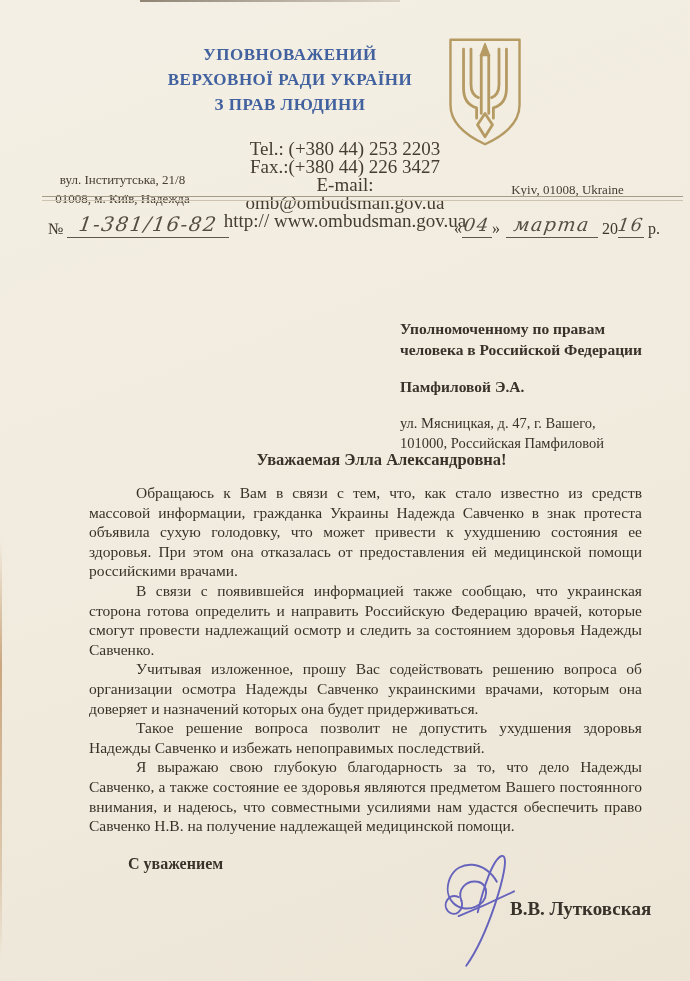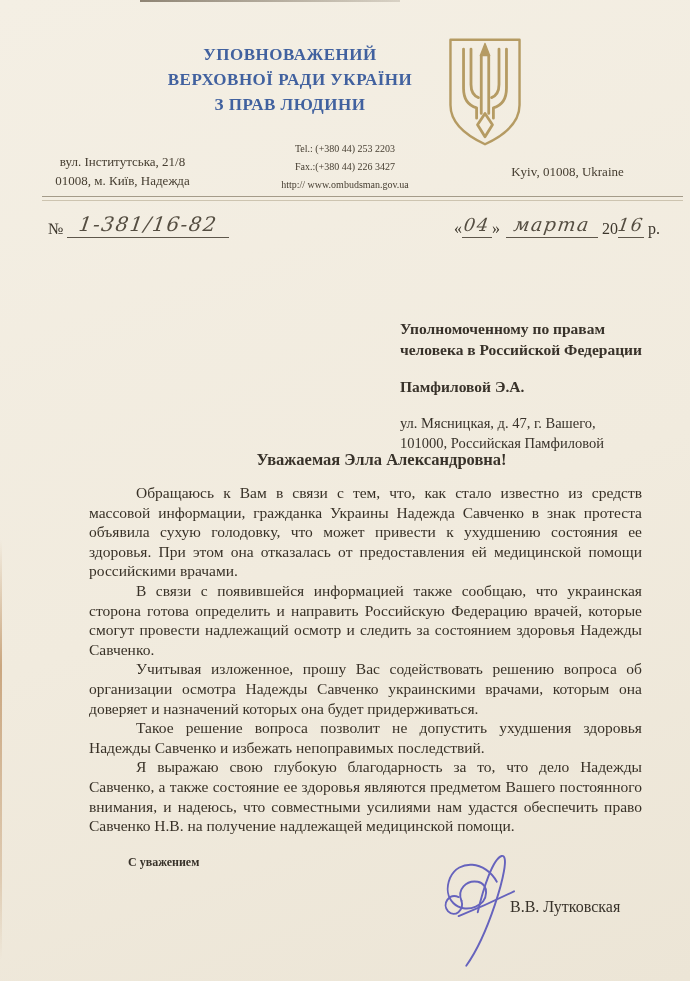--- a/index.html
+++ b/index.html
@@ -35,21 +35,21 @@
   .emblem-wrap{width:110px;display:flex;justify-content:center;padding:0 12px;}
   
   .contact-row{
     position:absolute;top:140px;left:0;width:100%;
     display:flex;justify-content:center;align-items:center;
     color:#453d30;
   }
   .addr{font-size:13px;line-height:19px;text-align:center;padding-top:7px;}
   .addr-uk{width:195px;}
   .addr-en{width:195px;padding-top:9px;}
-  .contact-mid{width:250px;font-size:10px;line-height:18px;text-align:center;}
+  .contact-mid{width:250px;font-size:19px;line-height:18px;text-align:center;}
   .divider{
     position:absolute;top:196px;left:42px;width:641px;height:3px;
     border-top:1px solid #a49b89;border-bottom:1px solid #cdc4b0;
   }
   
   .ref-row{
     position:absolute;top:212px;left:48px;right:30px;
     display:flex;justify-content:space-between;align-items:flex-end;
     color:#3c362c;font-size:16px;
   }
@@ -87,27 +87,27 @@
     text-align:center;font-weight:bold;font-size:16.5px;color:#38322a;
   }
   .body-text{
     position:absolute;top:483px;left:89px;width:553px;
     font-size:15.5px;line-height:19.6px;color:#383127;
     text-align:justify;
   }
   .body-text p{margin:0;text-indent:47px;}
   .closing{
     position:absolute;top:855px;left:128px;
-    font-weight:bold;font-size:12px;color:#38322a;
+    font-weight:bold;font-size:16px;color:#38322a;
   }
   .sig-block{position:absolute;top:840px;left:420px;width:250px;height:140px;}
   .sig-svg{position:absolute;left:10px;top:2px;}
   .sig-name{
     position:absolute;left:90px;top:58px;
-    font-weight:normal;font-size:16px;color:#38322a;white-space:nowrap;
+    font-weight:bold;font-size:19px;color:#38322a;white-space:nowrap;
   }
 </style>
 </head>
 <body>
 
 <div class="page">
 
   <div class="scan-edge-top"></div>
   <div class="scan-edge-left"></div>
 
@@ -136,20 +136,21 @@
   </div>
 
   <div class="contact-row">
     <div class="addr addr-uk">
       <div>вул. Інститутська, 21/8</div>
       <div>01008, м. Київ, Надежда</div>
     </div>
     <div class="contact-mid">
       <div>Tel.: (+380 44) 253 2203</div>
       <div>Fax.:(+380 44) 226 3427</div>
+      <div>E-mail: omb@ombudsman.gov.ua</div>
       <div>http:// www.ombudsman.gov.ua</div>
     </div>
     <div class="addr addr-en">
       <div>Kyiv, 01008, Ukraine</div>
     </div>
   </div>
 
   <div class="divider"></div>
 
   <div class="ref-row">

